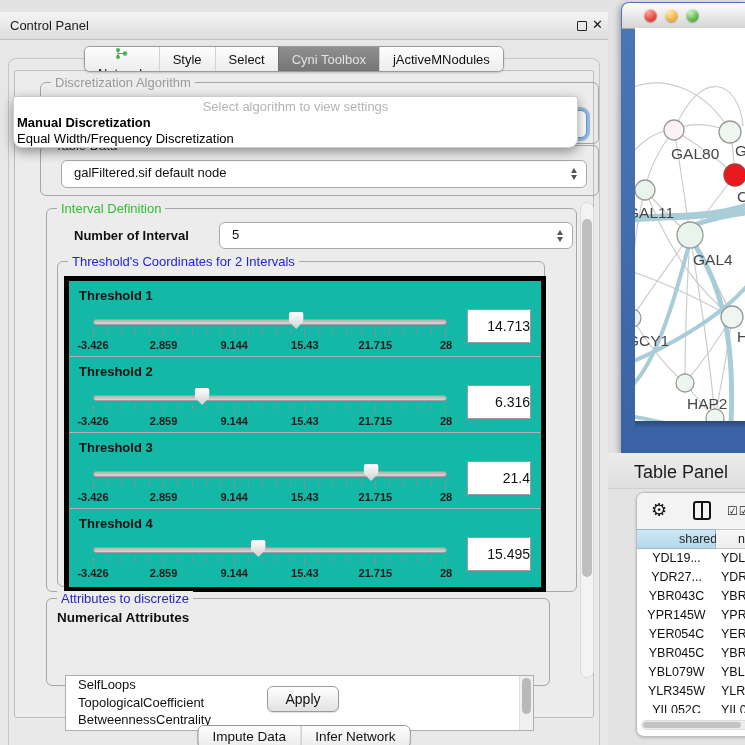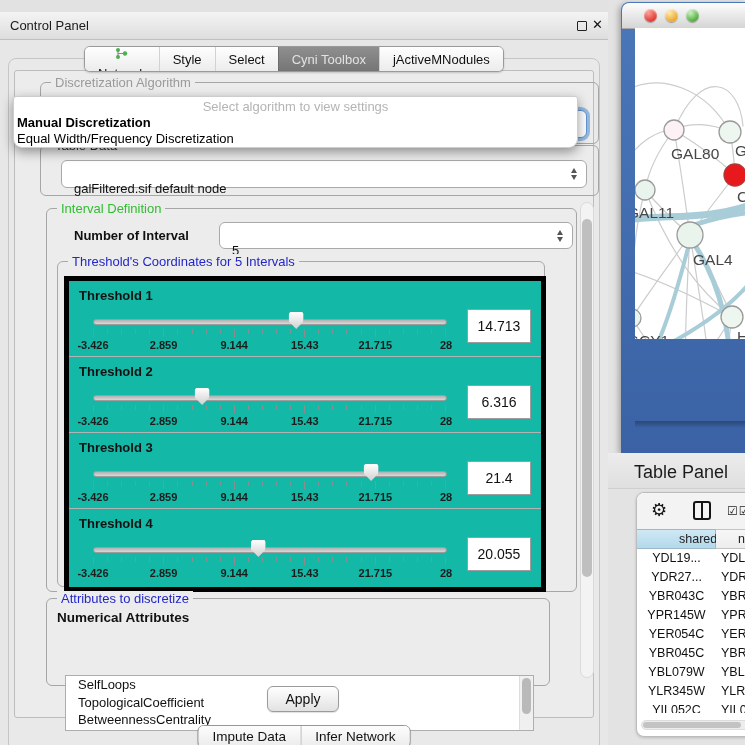--- a/index.html
+++ b/index.html
@@ -30,21 +30,21 @@
   .top-tab{display:flex;align-items:center;gap:6px;padding:0 13px;font-size:13px;color:#111;
     border-left:1px solid #d2d2d2;background:linear-gradient(#fefefe,#ececec);white-space:nowrap;}
   .top-tab:first-child{border-left:none;flex-direction:column;}
   .top-tab.selected{background:linear-gradient(#8f8f8f,#757575);color:#e2e2e2;border-left-color:#6e6e6e;}
 
   
   .groupbox{position:absolute;border:1px solid #a6a6a6;border-radius:6px;}
   .group-label{position:absolute;top:-8px;left:10px;background:#ececec;padding:0 4px;font-size:13px;white-space:nowrap;}
 
   .combo{position:absolute;height:26px;background:#fff;border:1px solid #a9a9a9;border-radius:6px;}
-  .combo-text{position:absolute;left:12px;top:0;line-height:24px;font-size:13px;color:#111;white-space:nowrap;margin-top:16px;}
+  .combo-text{position:absolute;left:12px;top:0;line-height:24px;font-size:13px;color:#111;white-space:nowrap;}
   .combo-arrows{position:absolute;right:9px;top:50%;transform:translateY(-50%);display:flex;flex-direction:column;gap:2px;}
   .arr-up{width:0;height:0;border-left:3.5px solid transparent;border-right:3.5px solid transparent;border-bottom:5px solid #555;}
   .arr-down{width:0;height:0;border-left:3.5px solid transparent;border-right:3.5px solid transparent;border-top:5px solid #555;}
   .combo.focusring{border:1px solid #5e95d4;box-shadow:0 0 0 3px rgba(106,159,216,.65);}
 
   
   .alg-popup{position:absolute;left:13px;top:84px;width:565px;height:52px;background:#fff;
     border:1px solid #cdcdcd;border-radius:3px 3px 9px 9px;box-shadow:0 4px 12px rgba(0,0,0,.4);
     z-index:40;padding-top:2px;box-sizing:border-box;}
   .popup-prompt{text-align:center;color:#b4b4b4;font-size:13px;height:16px;line-height:16px;}
@@ -63,21 +63,21 @@
     background:linear-gradient(#ffffff,#d0d0d0);
     clip-path:polygon(10% 0,90% 0,100% 12%,100% 55%,50% 100%,0 55%,0 12%);
     filter:drop-shadow(0 0 1px #777);}
   .ticks-minor{position:absolute;left:0;top:14px;width:354px;height:5px;
     background:repeating-linear-gradient(90deg,#8d8d8d 0,#8d8d8d 1px,transparent 1px,transparent 14.08px);}
   .ticks-major{position:absolute;left:0;top:14px;width:354px;height:8px;
     background:repeating-linear-gradient(90deg,#8d8d8d 0,#8d8d8d 1px,transparent 1px,transparent 70.4px);}
   .slider-labels{position:absolute;left:0;top:24px;width:353px;height:12px;}
   .slider-ticklabel{position:absolute;transform:translateX(-50%);font-size:11px;font-weight:bold;color:#1c1c1c;white-space:nowrap;}
   .th-value{position:absolute;right:10px;top:28px;width:62px;height:32px;background:#fff;
-    border:1px solid #9c9c9c;font-size:14px;color:#111;text-align:center;line-height:32px;}
+    border:1px solid #9c9c9c;font-size:14px;color:#111;text-align:right;line-height:32px;}
 
   
   .v-scrollbar{position:absolute;left:580px;top:190px;width:14px;height:476px;
     background:#f3f3f3;border:1px solid #dadada;border-radius:7px;box-sizing:border-box;}
   .v-thumb{position:absolute;left:1px;top:16px;width:10px;height:358px;background:#bfbfbf;border-radius:5px;}
 
   
   .attr-heading{position:absolute;font-weight:bold;font-size:13.5px;color:#111;}
   .attr-list{position:absolute;background:#fff;border:1px solid #aeaeae;overflow:hidden;}
   .attr-item{font-size:13px;line-height:17.5px;padding-left:12px;color:#111;white-space:nowrap;}
@@ -100,21 +100,21 @@
   .right-bg{position:absolute;left:608px;top:0;width:137px;height:745px;background:#e3e3e3;}
   .net-window{position:absolute;left:621px;top:2px;width:124px;height:451px;
     background:linear-gradient(#4a77b8,#3a62a4);border-radius:8px 0 0 0;box-shadow:-2px 2px 6px rgba(0,0,0,.3);}
   .net-titlebar{position:absolute;left:1px;top:1px;right:0;height:25px;
     background:linear-gradient(#fdfdfd,#d5d5d5);border-radius:7px 0 0 0;border-bottom:1px solid #a8a8a8;}
   .traffic{position:absolute;top:6px;width:13px;height:13px;border-radius:50%;
     box-shadow:inset 0 1px 2px rgba(255,255,255,.7),0 1px 1px rgba(0,0,0,.3);}
   .t-red{left:22px;background:radial-gradient(circle at 35% 30%,#ff9d96,#dd342e 72%);}
   .t-yellow{left:43px;background:radial-gradient(circle at 35% 30%,#ffe9a8,#e8a62c 72%);}
   .t-green{left:64px;background:radial-gradient(circle at 35% 30%,#c8f2c0,#4ea838 72%);}
-  .net-canvas{position:absolute;left:14px;top:26px;width:110px;height:311px;background:#fff;overflow:hidden;}
+  .net-canvas{position:absolute;left:14px;top:26px;width:110px;height:393px;background:#fff;overflow:hidden;}
   .net-canvas-shadow{position:absolute;left:14px;top:419px;width:110px;height:7px;
     background:linear-gradient(rgba(0,0,0,.28),rgba(0,0,0,0));}
 
   .table-strip{position:absolute;left:608px;top:453px;width:137px;height:35px;
     background:linear-gradient(#ececec,#dfdfdf);border-bottom:1px solid #cfcfcf;}
   .table-strip-title{position:absolute;left:26px;top:9px;font-size:18px;color:#1b1b1b;}
 
   .table-card{position:absolute;left:636px;top:492px;width:122px;height:243px;background:#ffffff;
     border:1px solid #bcbcbc;border-radius:8px;box-shadow:0 1px 3px rgba(0,0,0,.18);overflow:hidden;}
   .tc-toolbar{position:absolute;left:0;top:0;right:0;height:36px;background:#f3f3f3;}
@@ -211,21 +211,21 @@
     <span class="attr-heading" style="left:27px;top:19px;font-size:13px;">Number of Interval</span>
     <div class="combo" style="left:172px;top:13px;right:3px;height:25px;">
       <span class="combo-text">5</span>
       <span class="combo-arrows">
           <span class="arr-up"></span>
           <span class="arr-down"></span>
         </span>
     </div>
 
     <div class="groupbox" style="left:10px;top:52px;width:486px;height:324px;border-color:#a9a9a9;">
-      <span class="group-label" style="color:#2326c8;">Threshold's Coordinates for 5 Intervals</span>
+      <span class="group-label" style="color:#2326c8;">Threshold's Coordinates for 2 Intervals</span>
       <div class="th-viewport" style="left:6px;top:14px;width:472px;height:306px;" id="threshold-rows">
           <div class="th-row">
             <div class="th-label">Threshold 1</div>
             <div class="slider">
               <div class="slider-track"></div>
               <div class="slider-thumb" style="left: 203.2px;"></div>
               <div class="ticks-minor"></div>
               <div class="ticks-major"></div>
               <div class="slider-labels">
                 <span class="slider-ticklabel" style="left: 0%;">-3.426</span>
@@ -283,21 +283,21 @@
               <div class="ticks-major"></div>
               <div class="slider-labels">
                 <span class="slider-ticklabel" style="left: 0%;">-3.426</span>
                 <span class="slider-ticklabel" style="left: 20%;">2.859</span>
                 <span class="slider-ticklabel" style="left: 40%;">9.144</span>
                 <span class="slider-ticklabel" style="left: 60%;">15.43</span>
                 <span class="slider-ticklabel" style="left: 80%;">21.715</span>
                 <span class="slider-ticklabel" style="left: 100%;">28</span>
               </div>
             </div>
-            <div class="th-value">20.055</div>
+            <div class="th-value">15.495</div>
           </div>
         </div>
     </div>
   </div>
 
   <div class="v-scrollbar">
     <div class="v-thumb"></div>
   </div>
 
   <div class="groupbox" style="left:46px;top:586px;width:502px;height:86px;">

